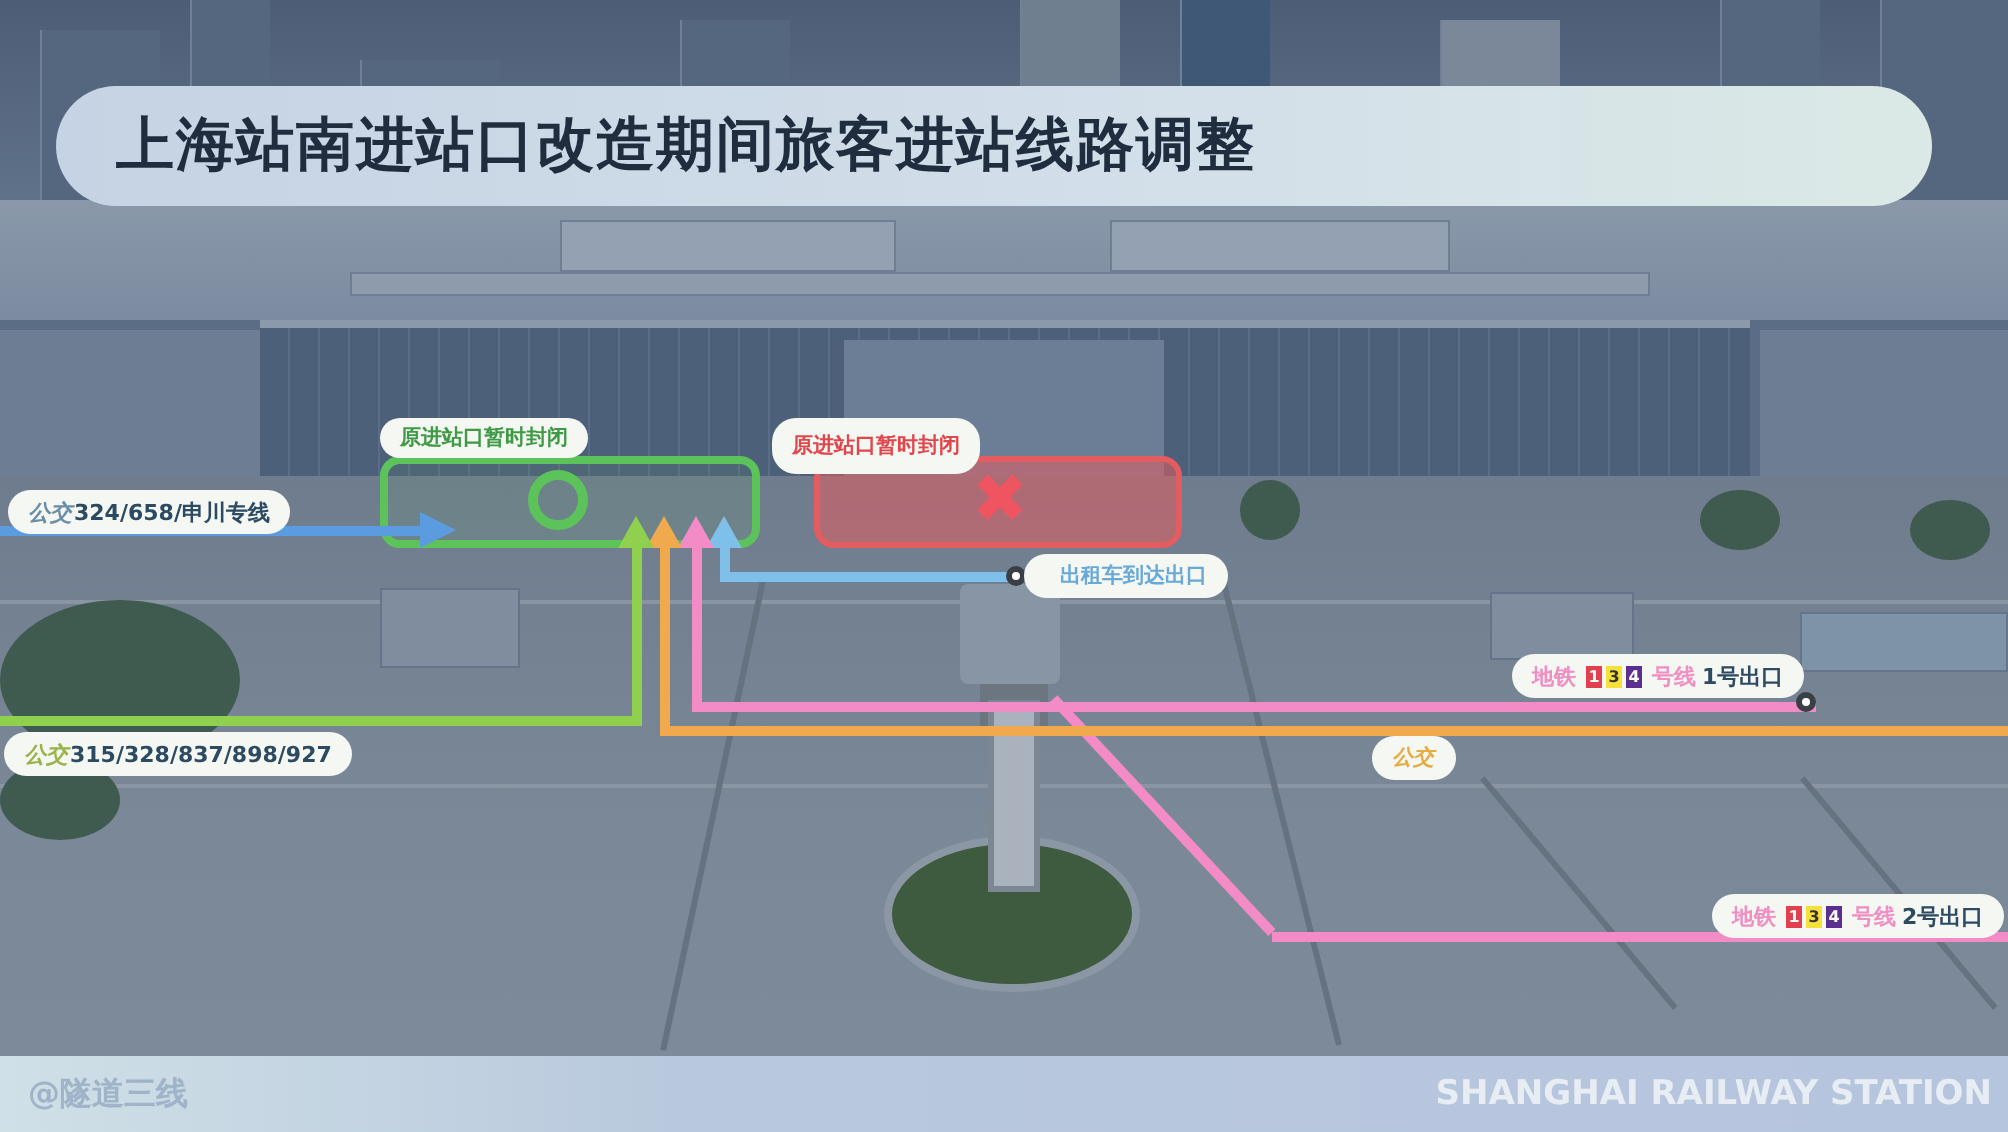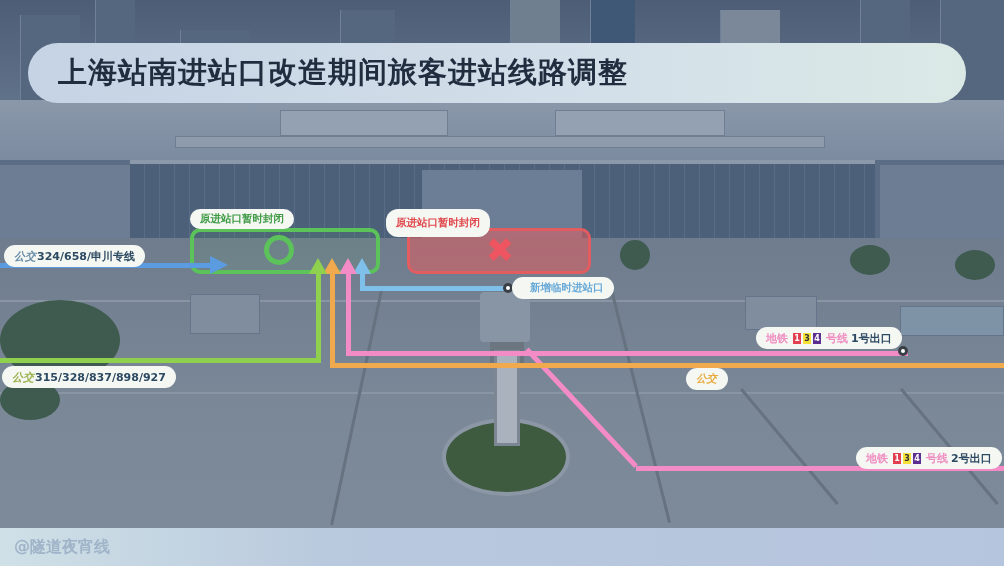--- a/index.html
+++ b/index.html
@@ -179,21 +179,21 @@
   <div class="pill closed-label">
     <span>原进站口暂时封闭</span>
   </div>
 
   <div class="pill bus-blue-label">
     <span class="prefix">公交</span>
     <span>324/658/申川专线</span>
   </div>
 
   <div class="pill taxi-label">
-    <span>新增临时进站口</span>
+    <span>出租车到达出口</span>
   </div>
 
   <div class="pill bus-green-label">
     <span class="prefix">公交</span>
     <span>315/328/837/898/927</span>
   </div>
 
   <div class="pill bus-orange-label">
     <span class="prefix">公交</span>
   </div>
@@ -210,15 +210,16 @@
   <div class="pill metro2-label">
     <span class="metro-prefix">地铁</span>
     <span class="metro-badge" style="background:#e3404f;">1</span>
     <span class="metro-badge" style="background:#f5e13a;color:#333;">3</span>
     <span class="metro-badge" style="background:#5a2f8f;">4</span>
     <span class="metro-suffix-pink">号线</span>
     <span>2号出口</span>
   </div>
 
   <div class="footer">
-    <span class="footer-handle">@隧道夜宵线</span>
+    <span class="footer-handle">@隧道三线</span>
+    <span class="footer-station">SHANGHAI RAILWAY STATION</span>
   </div>
 </div>
 
 </body></html>

